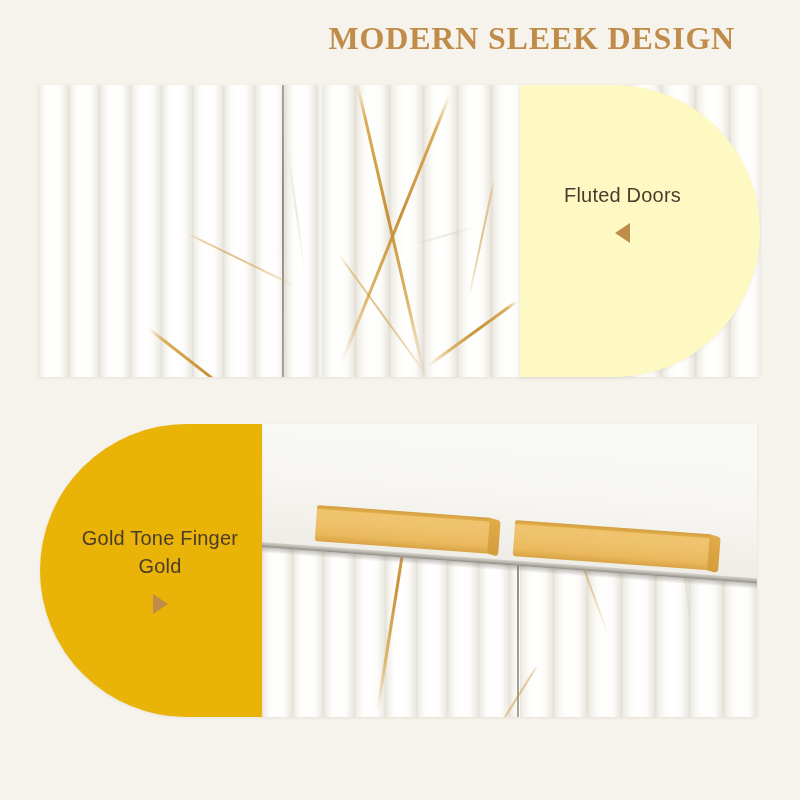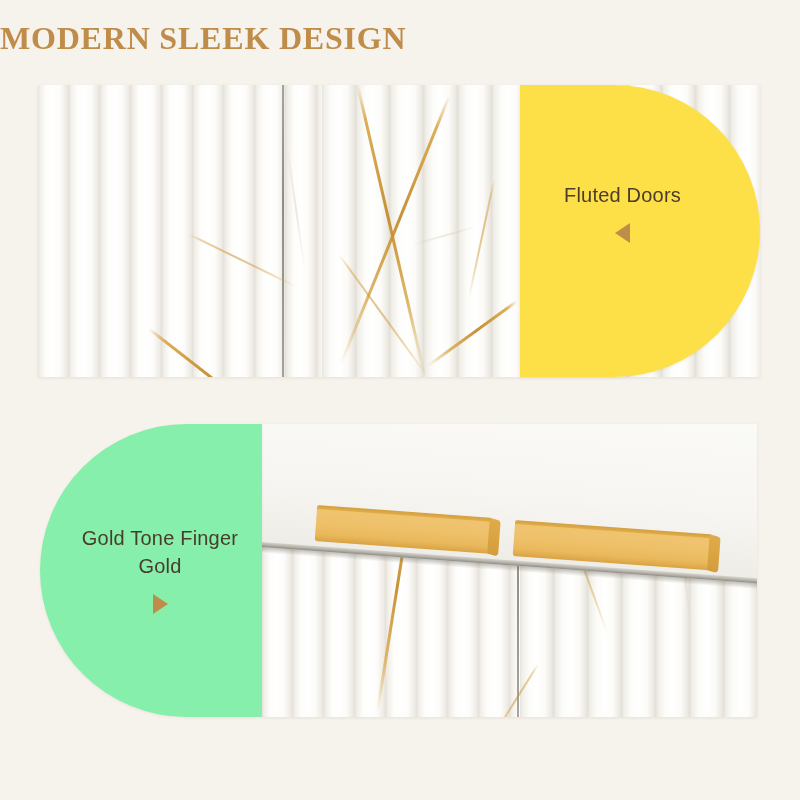--- a/index.html
+++ b/index.html
@@ -14,21 +14,21 @@
     overflow: hidden;
     position: relative;
   }
 
   
   .title {
     position: absolute;
     top: 18px;
     left: 0;
     width: 735px;
-    text-align: left;
+    text-align: right;
     font-family: "Liberation Serif", serif;
     font-weight: bold;
     font-size: 32px;
     letter-spacing: 0.8px;
     color: #c08c4a;
     line-height: 40px;
     white-space: nowrap;
   }
 
   
@@ -103,21 +103,21 @@
   .vein.thin { opacity: .55; }
   .vein.faint { opacity: .3; background: linear-gradient(to bottom, rgba(190,170,140,0), rgba(180,158,120,.75), rgba(190,170,140,0)); }
 
   
   #callout-top {
     position: absolute;
     left: 520px;
     top: 85px;
     width: 240px;
     height: 292px;
-    background: #fde047;
+    background: #fef9c3;
     border-top-right-radius: 146px;
     border-bottom-right-radius: 146px;
     box-shadow: 0 1px 3px rgba(120,110,95,0.10);
     z-index: 5;
   }
   #callout-top .callout-inner {
     position: absolute;
     left: 0;
     top: 96px;
     width: 205px;
@@ -232,21 +232,21 @@
     transform-origin: left top;
   }
 
   
   #callout-bottom {
     position: absolute;
     left: 40px;
     top: 424px;
     width: 222px;
     height: 293px;
-    background: #86efac;
+    background: #eab308;
     border-top-left-radius: 147px;
     border-bottom-left-radius: 147px;
     box-shadow: 0 1px 3px rgba(120,110,95,0.10);
     z-index: 5;
   }
   #callout-bottom .callout-inner {
     position: absolute;
     left: 18px;
     top: 100px;
     width: 204px;

